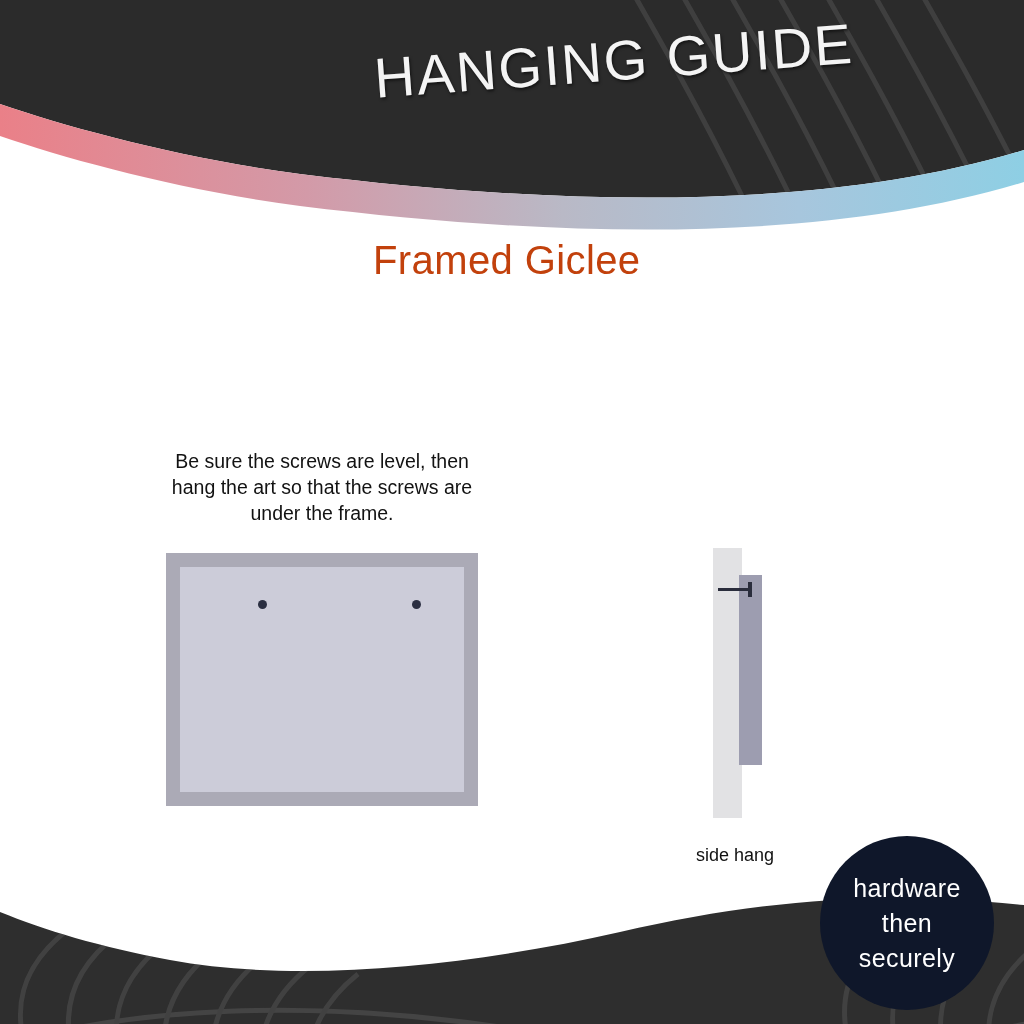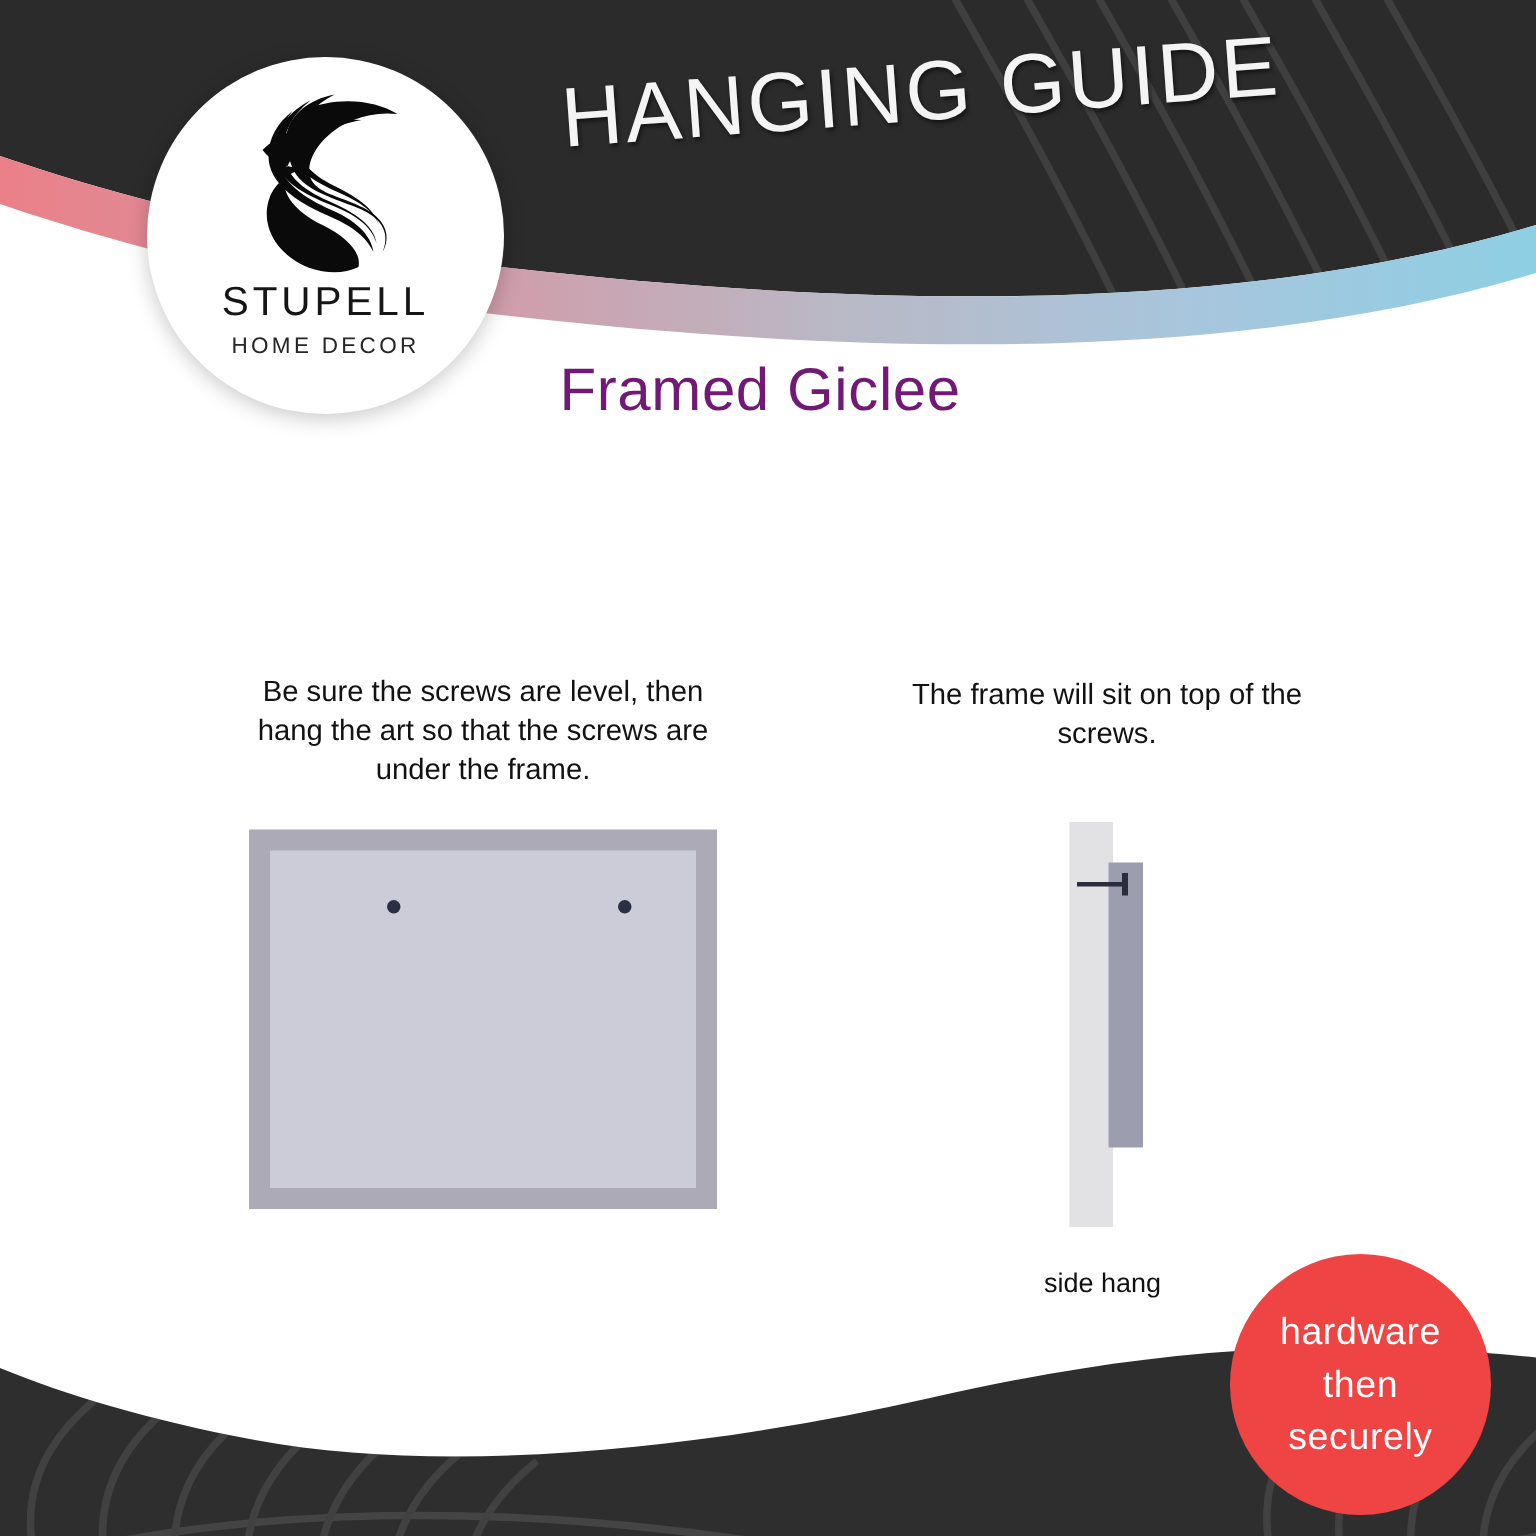--- a/index.html
+++ b/index.html
@@ -79,21 +79,21 @@
     text-shadow: 1px 2px 3px rgba(0,0,0,0.55);
   }
 
   
   .product-type {
     position: absolute;
     left: 373px;
     top: 238px;
     font-size: 40px;
     font-weight: 400;
-    color: #701a75;
+    color: #c2410c;
     letter-spacing: 0.4px;
   }
 
   .lead-line {
     position: absolute;
     left: 0;
     top: 338px;
     width: 1024px;
     text-align: center;
     font-size: 25px;
@@ -187,21 +187,21 @@
   .view-label.side  { left: 640px; top: 845px; width: 190px; }
 
   
   .hardware-badge {
     position: absolute;
     left: 820px;
     top: 836px;
     width: 174px;
     height: 174px;
     border-radius: 50%;
-    background: #ef4444;
+    background: #0f172a;
     display: flex;
     flex-direction: column;
     align-items: center;
     justify-content: center;
     color: #ffffff;
     font-size: 25px;
     line-height: 35px;
     font-weight: 400;
     letter-spacing: 0.4px;
   }
@@ -275,39 +275,27 @@
         <g fill="none" stroke="#7f7f7f" stroke-width="5">
           <path d="M900,1060 C884,1012 892,968 940,930"></path>
           <path d="M948,1068 C932,1020 940,976 988,938"></path>
           <path d="M996,1076 C980,1028 988,984 1036,946"></path>
           <path d="M852,1054 C836,1006 844,964 892,926"></path>
         </g>
       </g>
     </g>
   </svg>
 
-  <div class="logo-badge">
-    <svg class="logo-mark" viewBox="0 0 120 124">
-      <path d="M44,14 C66,4 92,6 108,16 C90,14 72,20 60,32 C50,42 46,54 52,62 C58,70 74,72 88,80 C100,87 104,98 98,108 C104,94 96,84 80,78 C62,71 44,66 38,52 C32,38 34,24 44,14 Z" fill="#0a0a0a"></path>
-      <path d="M34,30 C36,16 50,6 66,3 C52,10 44,20 42,32 C40,46 50,56 66,64 C82,72 94,80 96,92 C94,82 84,75 68,68 C48,59 32,48 34,30 Z" fill="#0a0a0a"></path>
-      <path d="M26,40 C26,26 36,14 50,7 C38,16 32,28 32,40 C32,56 44,66 62,74 C80,82 92,90 94,102 C90,90 80,83 62,76 C42,68 26,58 26,40 Z" fill="#0a0a0a"></path>
-      <path d="M22,44 C22,32 28,22 38,14 C30,24 26,34 28,46 C31,62 46,72 64,80 C80,87 90,96 92,108 C86,96 76,90 60,83 C40,74 22,62 22,44 Z" fill="#0a0a0a"></path>
-      <path d="M18,40 C34,24 60,18 84,20 C62,24 44,34 36,48 C26,66 38,80 58,90 C74,98 84,108 82,118 C70,124 52,122 40,114 C24,104 18,88 22,74 C25,63 34,56 46,52 C34,52 24,48 18,40 Z" fill="#0a0a0a"></path>
-    </svg>
-    <div class="logo-word">STUPELL</div>
-    <div class="logo-sub">HOME DECOR</div>
-  </div>
 
   <div class="header-title">HANGING GUIDE</div>
 
   <div class="product-type">Framed Giclee</div>
 
 
   <div class="caption left">Be sure the screws are level, then hang the art so that the screws are under the frame.</div>
-  <div class="caption right">The frame will sit on top of the screws.</div>
 
   <div class="front-frame">
     <div class="front-frame-inner">
       <div class="screw-dot one"></div>
       <div class="screw-dot two"></div>
     </div>
   </div>
 
   <div class="side-wall"></div>
   <div class="side-frame"></div>

